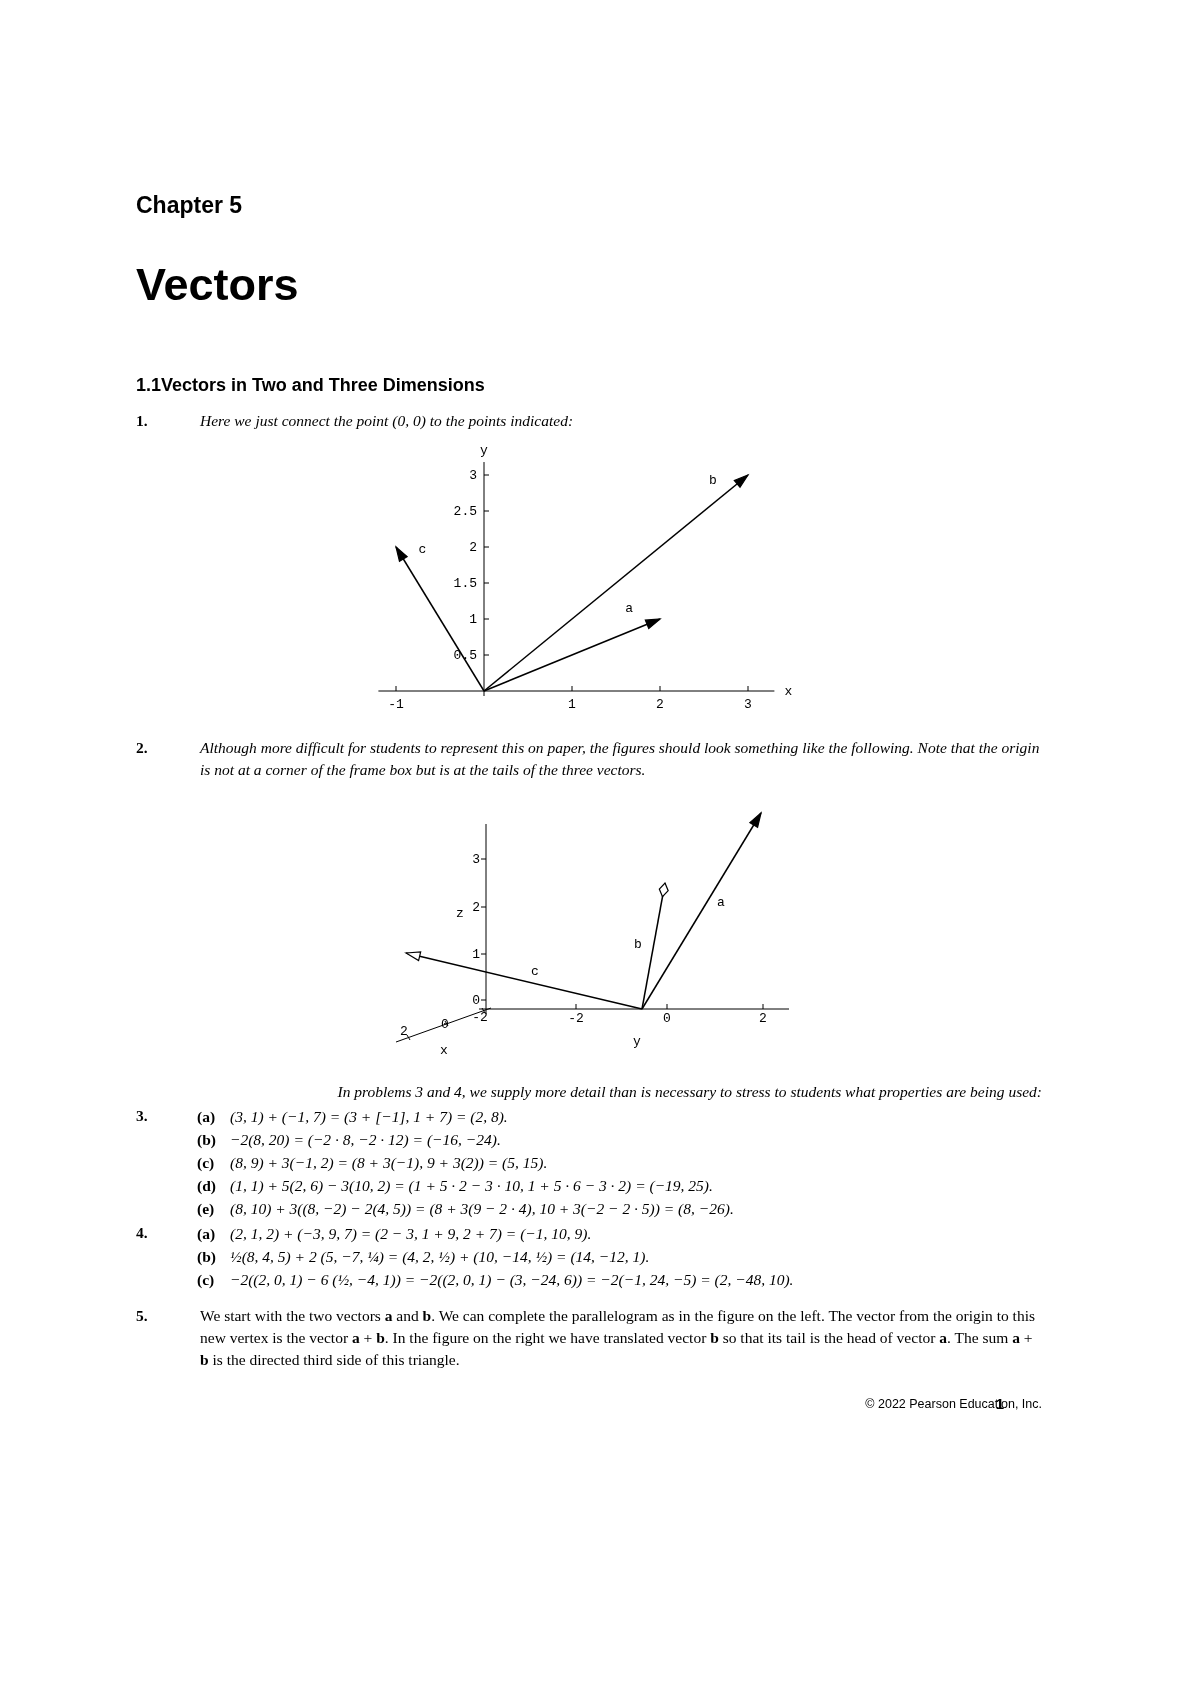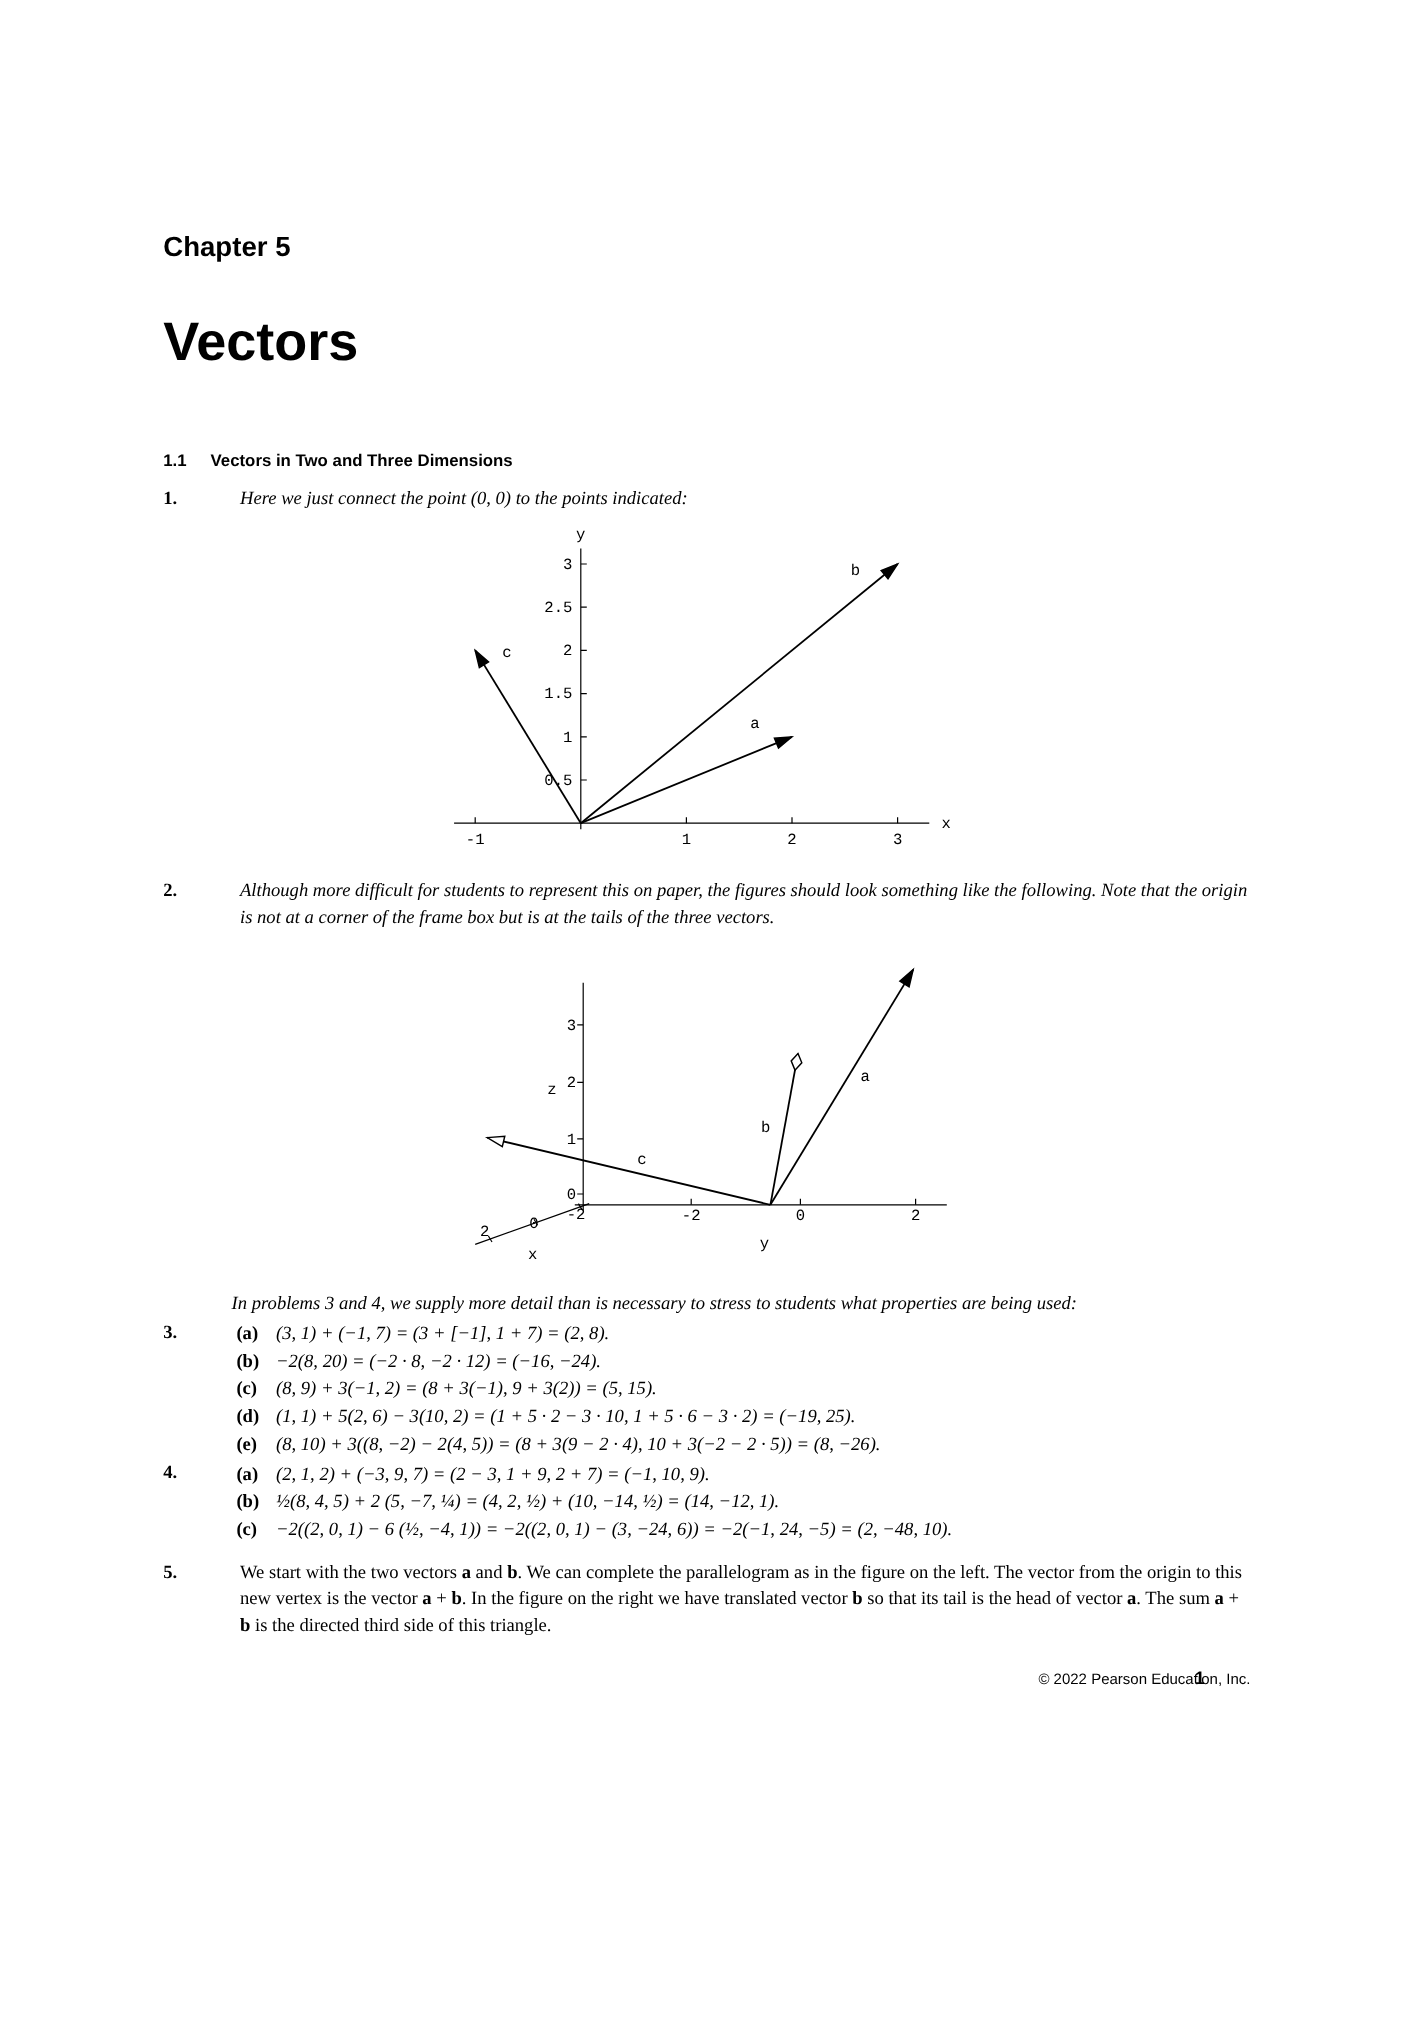--- a/index.html
+++ b/index.html
@@ -1,28 +1,28 @@
 <!DOCTYPE html>
 <html><head>
 <meta charset="utf-8">
 <style>
   *{margin:0;padding:0;box-sizing:border-box}
   html,body{background:#fff}
   body{width:1190px;min-height:1684px;color:#000;font-family:"Liberation Serif",serif;}
   .page{padding:192px 148px 40px 136px;}
   .chapter-label{font-family:"Liberation Sans",sans-serif;font-weight:bold;font-size:23px;}
   .chapter-title{font-family:"Liberation Sans",sans-serif;font-weight:bold;font-size:45px;margin-top:40px;}
-  .section-heading{font-family:"Liberation Sans",sans-serif;font-weight:bold;font-size:14px;margin-top:64px;display:flex;gap:20px;}
+  .section-heading{font-family:"Liberation Sans",sans-serif;font-weight:bold;font-size:18px;margin-top:64px;display:flex;}
   .prob{display:flex;margin-top:14px;font-size:15.5px;line-height:22px;}
   .prob .pnum{font-weight:bold;flex:0 0 30px;}
   .prob-parts{margin-top:2px;}
   .prob-parts .pnum{flex:0 0 27px;}
   .ptext{flex:1;margin-left:34px;}
   .italic{font-style:italic;}
-  .note{font-style:italic;font-size:15.5px;line-height:22px;margin-top:22px;padding-left:57px;}
+  .note{font-style:italic;font-size:15.5px;line-height:22px;margin-top:22px;padding-left:57px;text-align:right;}
   .part-row{display:flex;line-height:23px;}
   .part-row .plabel{font-weight:bold;flex:0 0 33px;}
   .part-row .pmath{flex:1;font-style:italic;}
   .bold{font-weight:bold;}
   .fig{display:block;margin:6px auto 0;}
   .fig2{margin-top:10px;}
   svg{display:block;margin:0 auto;}
   svg text{font-family:"Liberation Mono","DejaVu Sans Mono",monospace;font-size:13px;fill:#000;}
   .footer{position:relative;margin-top:26px;text-align:right;font-family:"Liberation Sans",sans-serif;font-size:12.5px;}
   .footer .page-number{position:absolute;right:38px;top:-2px;font-weight:bold;font-size:15px;}

